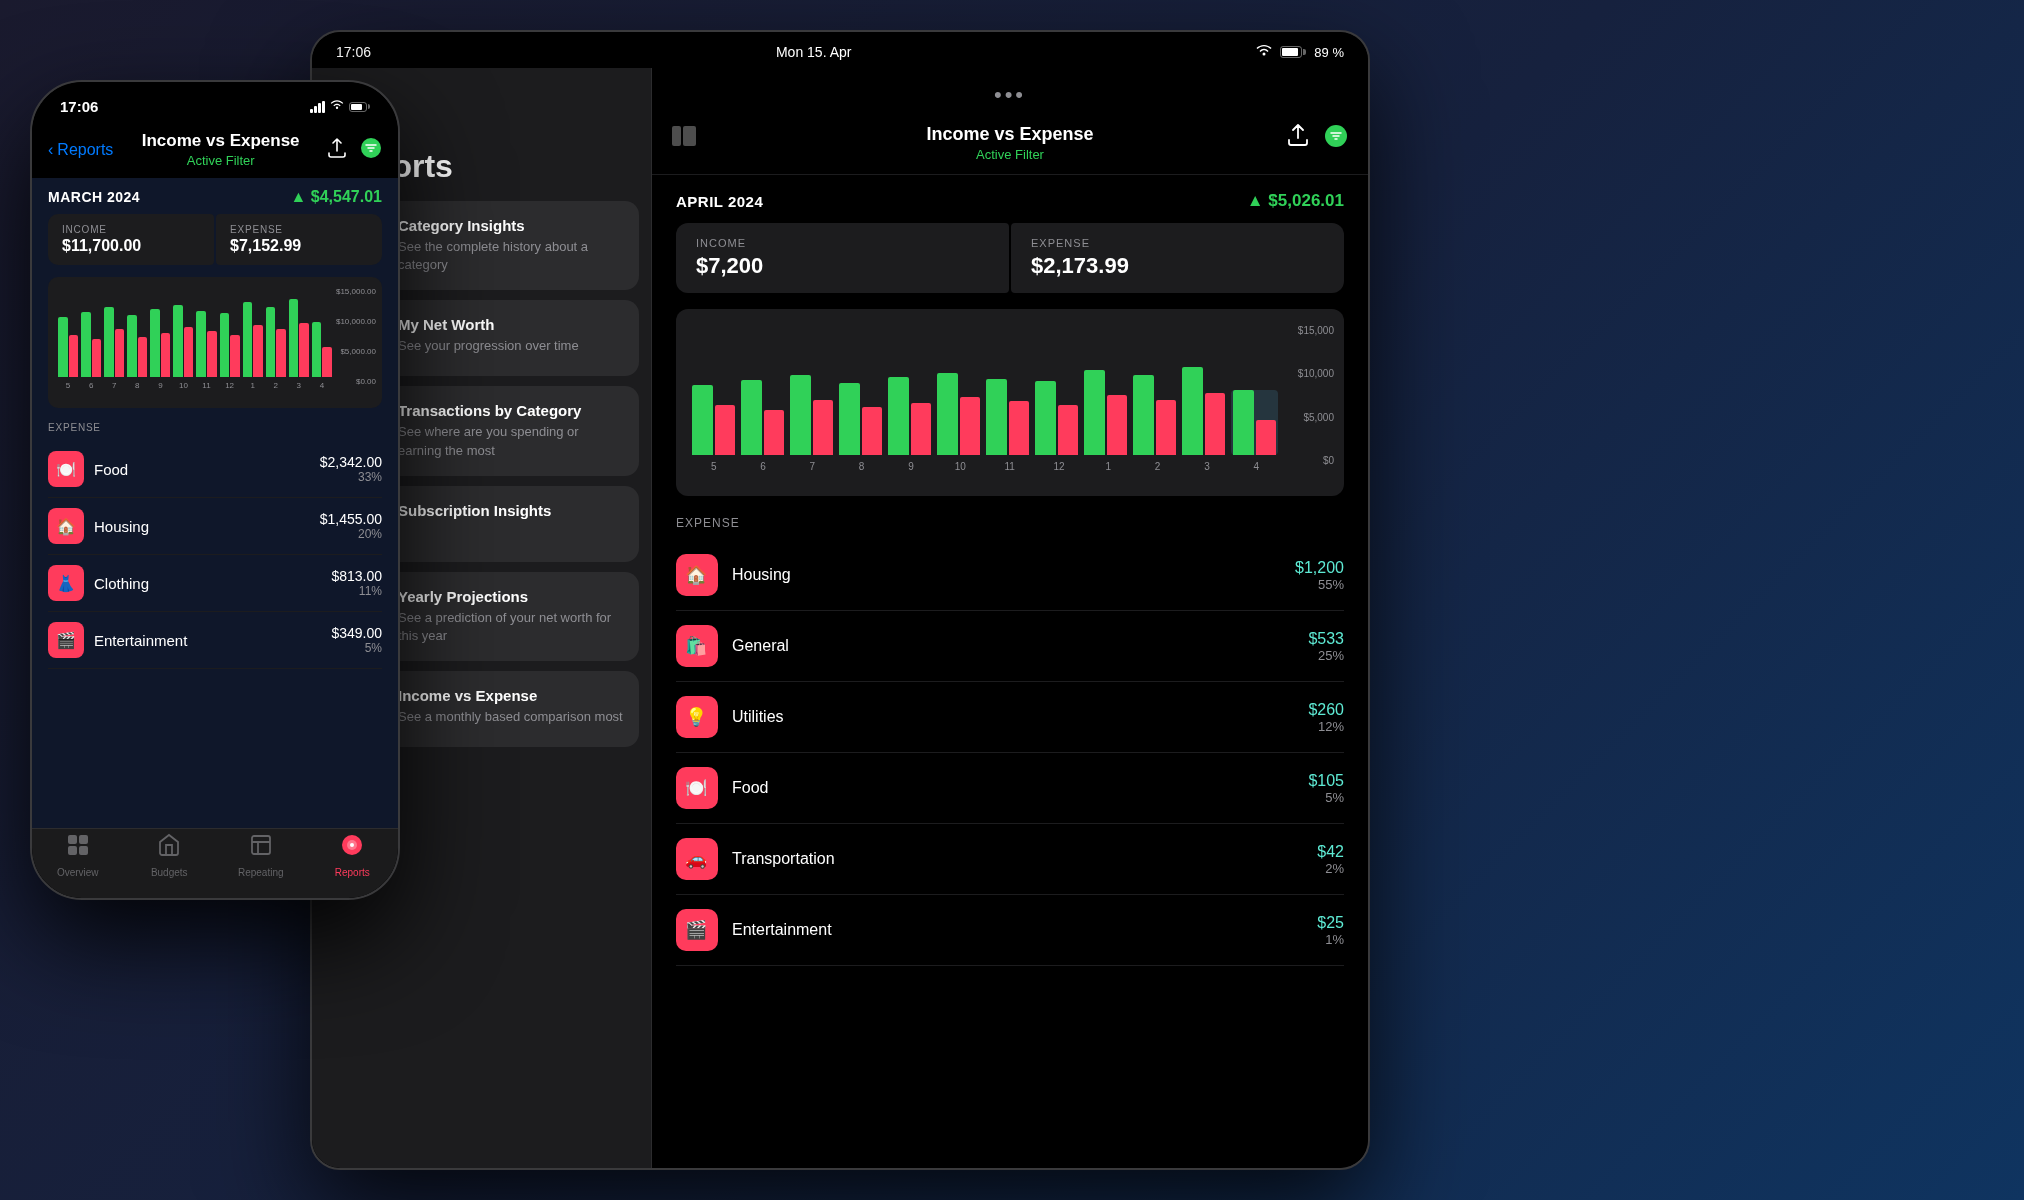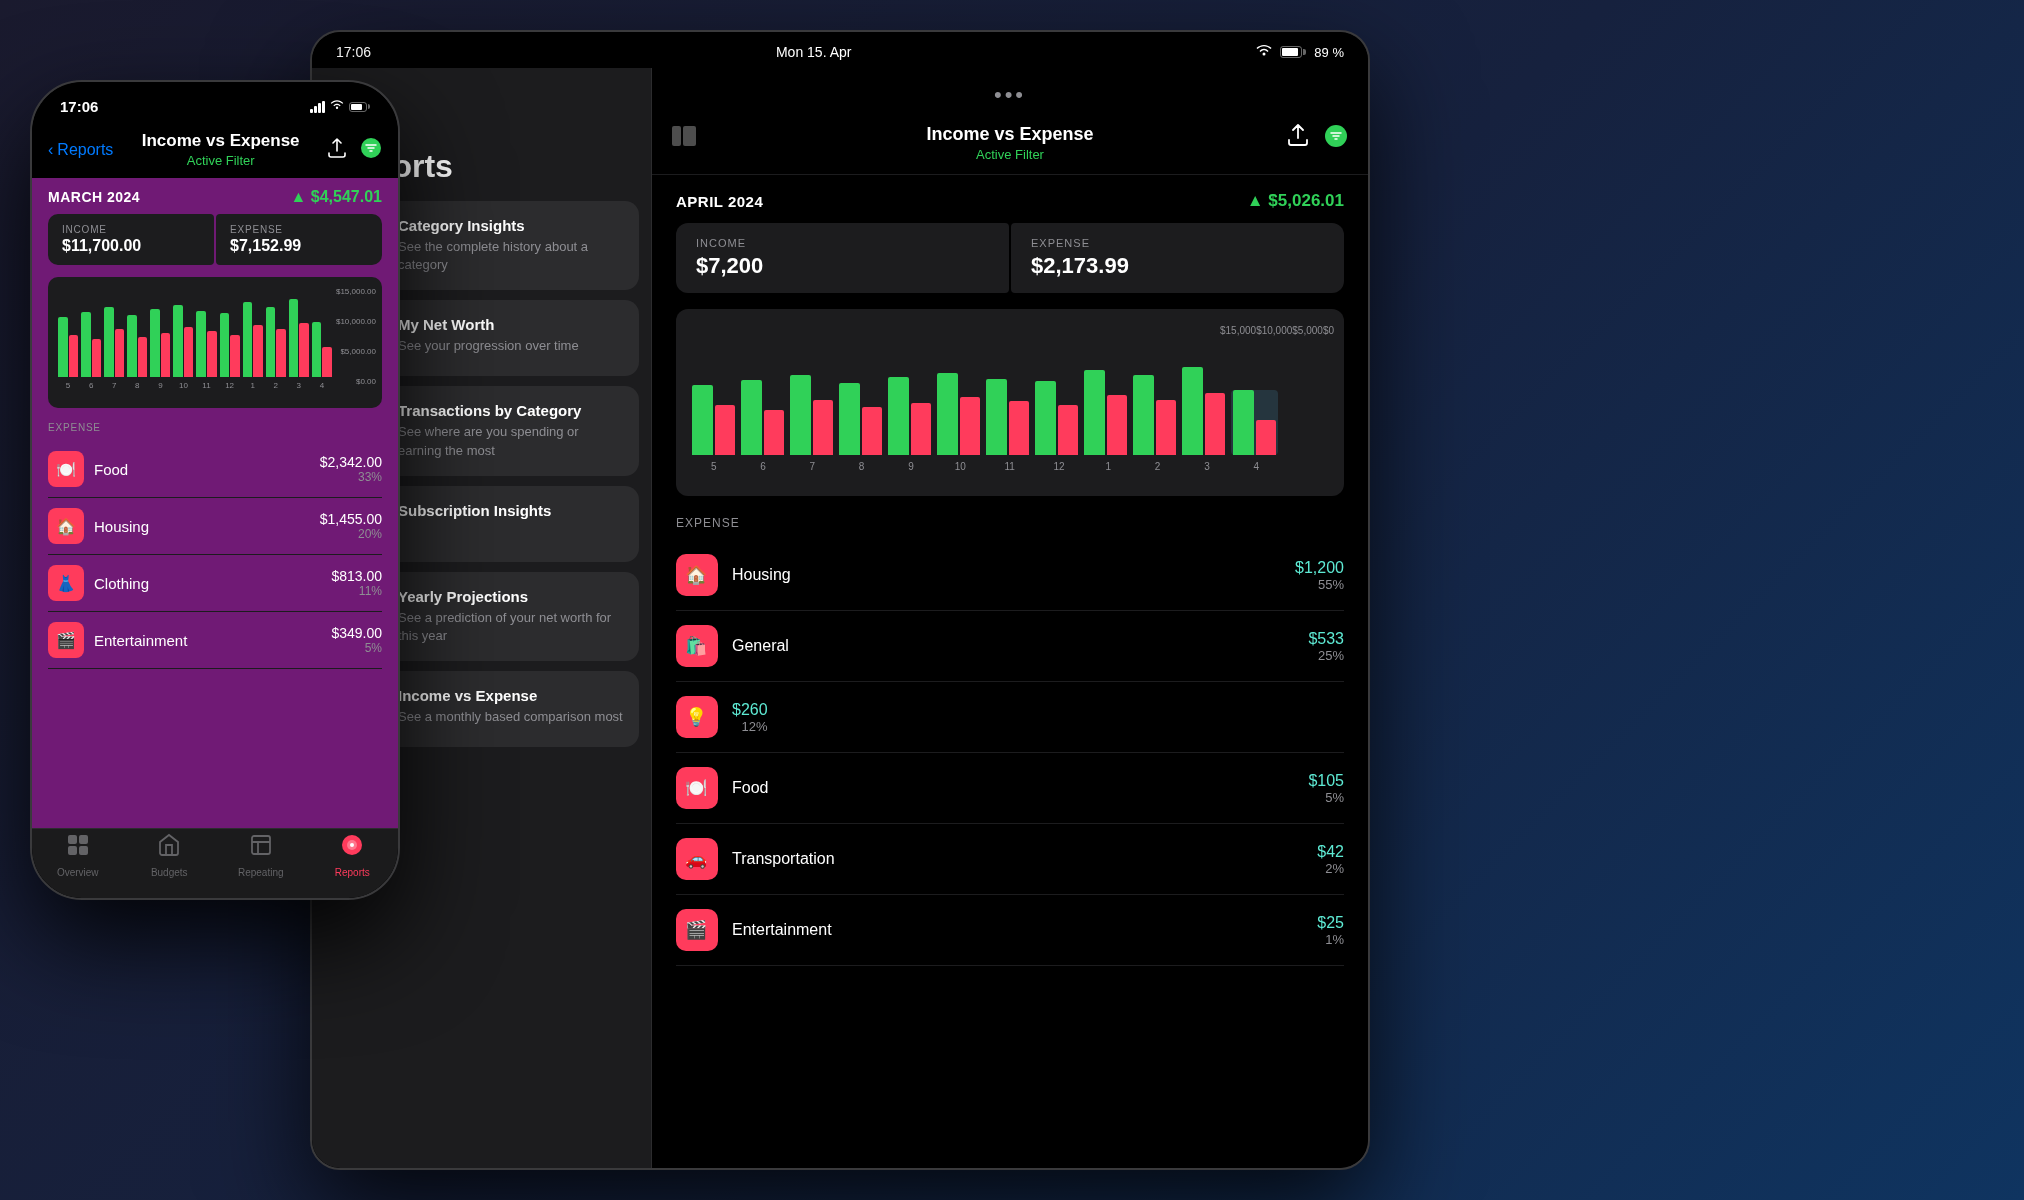--- a/index.html
+++ b/index.html
@@ -258,21 +258,21 @@
       margin-bottom: 20px;
       position: relative;
     }
 
     .chart-y-labels {
       position: absolute;
       right: 10px;
       top: 16px;
       bottom: 30px;
       display: flex;
-      flex-direction: row;
+      flex-direction: column;
       justify-content: space-between;
       text-align: right;
     }
 
     .chart-y-label {
       font-size: 10px;
       color: #8e8e93;
     }
 
     .chart-bars {
@@ -456,21 +456,21 @@
     .phone-nav-actions {
       display: flex;
       gap: 14px;
       align-items: center;
     }
 
     
     .phone-content {
       flex: 1;
       overflow-y: auto;
-      background: #701a75;
+      background: #0f172a;
       padding: 0 16px;
     }
 
     .phone-period-row {
       display: flex;
       justify-content: space-between;
       align-items: center;
       padding: 10px 0 8px;
     }
 
@@ -981,20 +981,21 @@
                 <div class="expense-row">
       <div class="expense-icon">🛍️</div>
       <div class="expense-name">General</div>
       <div class="expense-amount">
         <span class="expense-amt">$533</span>
         <span class="expense-pct">25%</span>
       </div>
     </div>
                 <div class="expense-row">
       <div class="expense-icon">💡</div>
+      <div class="expense-name">Utilities</div>
       <div class="expense-amount">
         <span class="expense-amt">$260</span>
         <span class="expense-pct">12%</span>
       </div>
     </div>
                 <div class="expense-row">
       <div class="expense-icon">🍽️</div>
       <div class="expense-name">Food</div>
       <div class="expense-amount">
         <span class="expense-amt">$105</span>

